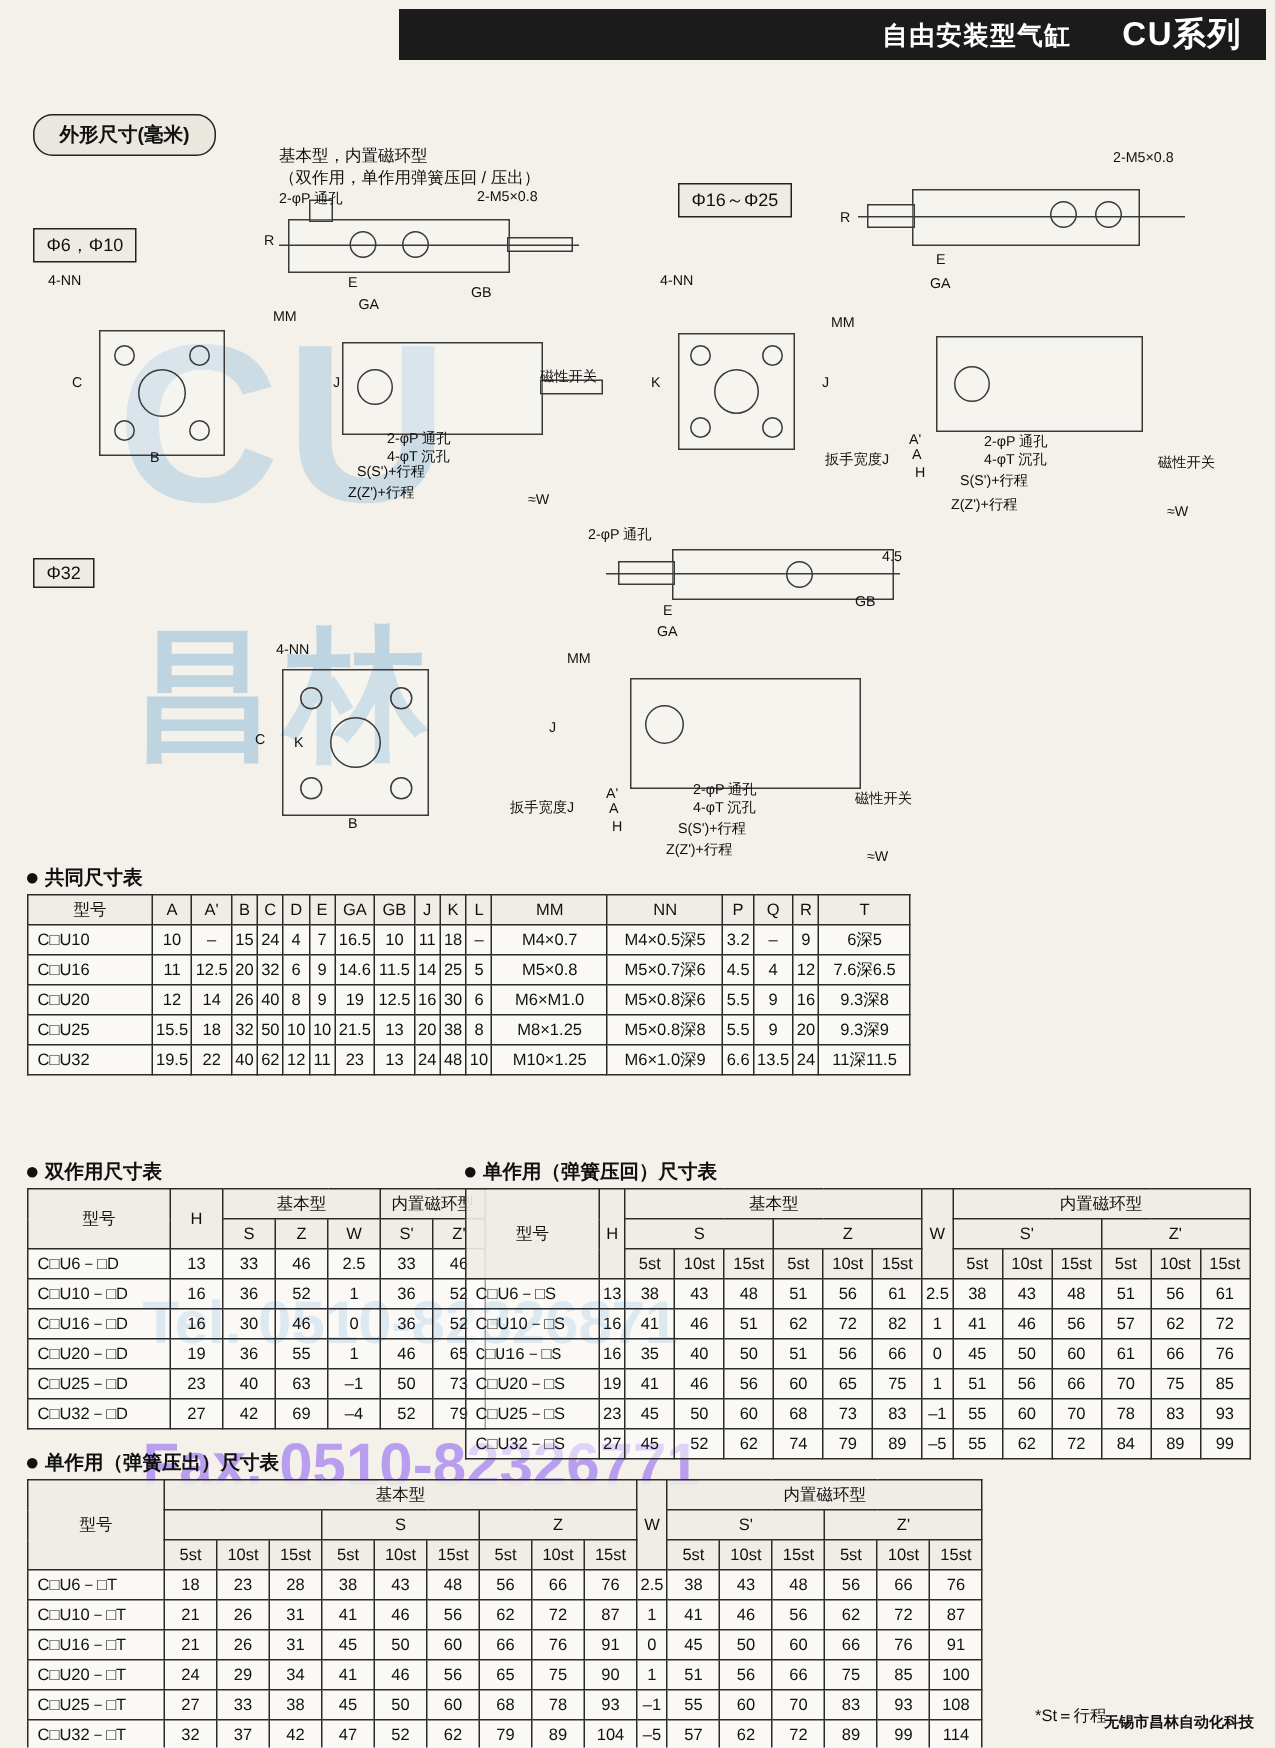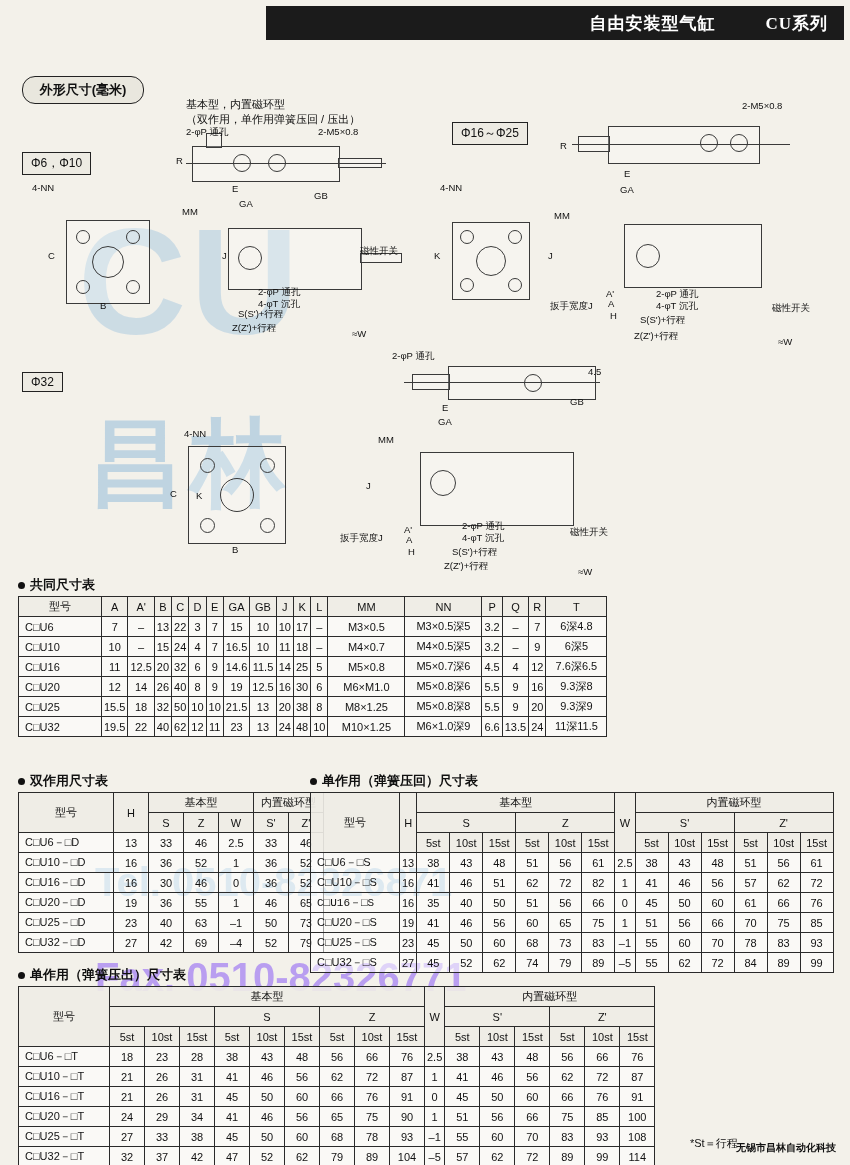--- a/index.html
+++ b/index.html
@@ -12,21 +12,21 @@
     overflow:hidden;
   }
   
   .header{
     position:absolute;left:266px;top:6px;width:578px;height:34px;
     background:#1b1b1b;color:#fff;
     display:flex;align-items:center;justify-content:flex-end;
     padding-right:16px;box-sizing:border-box;
   }
   .header .h-title{font-size:17px;font-weight:bold;letter-spacing:1px;}
-  .header .h-series{font-size:17px;font-weight:bold;margin-left:50px;letter-spacing:1px;font-family:Liberation Serif, serif;}
+  .header .h-series{font-size:22px;font-weight:bold;margin-left:34px;letter-spacing:1px;}
 
   
   .wm{
     position:absolute;pointer-events:none;user-select:none;
     color:#9fc3de;opacity:.45;font-weight:bold;
   }
   .wm1{left:78px;top:196px;font-size:150px;letter-spacing:4px;}
   .wm2{left:88px;top:400px;font-size:96px;letter-spacing:6px;color:#8db9da;opacity:.5;}
   .wm3{left:95px;top:860px;font-size:40px;color:#7fb2d6;opacity:.55;}
   .wm4{left:95px;top:955px;font-size:40px;color:#8b5cf6;opacity:.55;}
@@ -217,40 +217,20 @@
         <th>L</th>
         <th style="min-width: 72px;">MM</th>
         <th style="min-width: 72px;">NN</th>
         <th>P</th>
         <th>Q</th>
         <th>R</th>
         <th style="min-width: 56px;">T</th>
       </tr>
     </thead>
   <tbody>
-      <tr>
-        <td class="model">C□U6</td>
-        <td>7</td>
-        <td>–</td>
-        <td>13</td>
-        <td>22</td>
-        <td>3</td>
-        <td>7</td>
-        <td>15</td>
-        <td>10</td>
-        <td>10</td>
-        <td>17</td>
-        <td>–</td>
-        <td>M3×0.5</td>
-        <td>M3×0.5深5</td>
-        <td>3.2</td>
-        <td>–</td>
-        <td>7</td>
-        <td>6深4.8</td>
-      </tr>
       <tr>
         <td class="model">C□U10</td>
         <td>10</td>
         <td>–</td>
         <td>15</td>
         <td>24</td>
         <td>4</td>
         <td>7</td>
         <td>16.5</td>
         <td>10</td>

